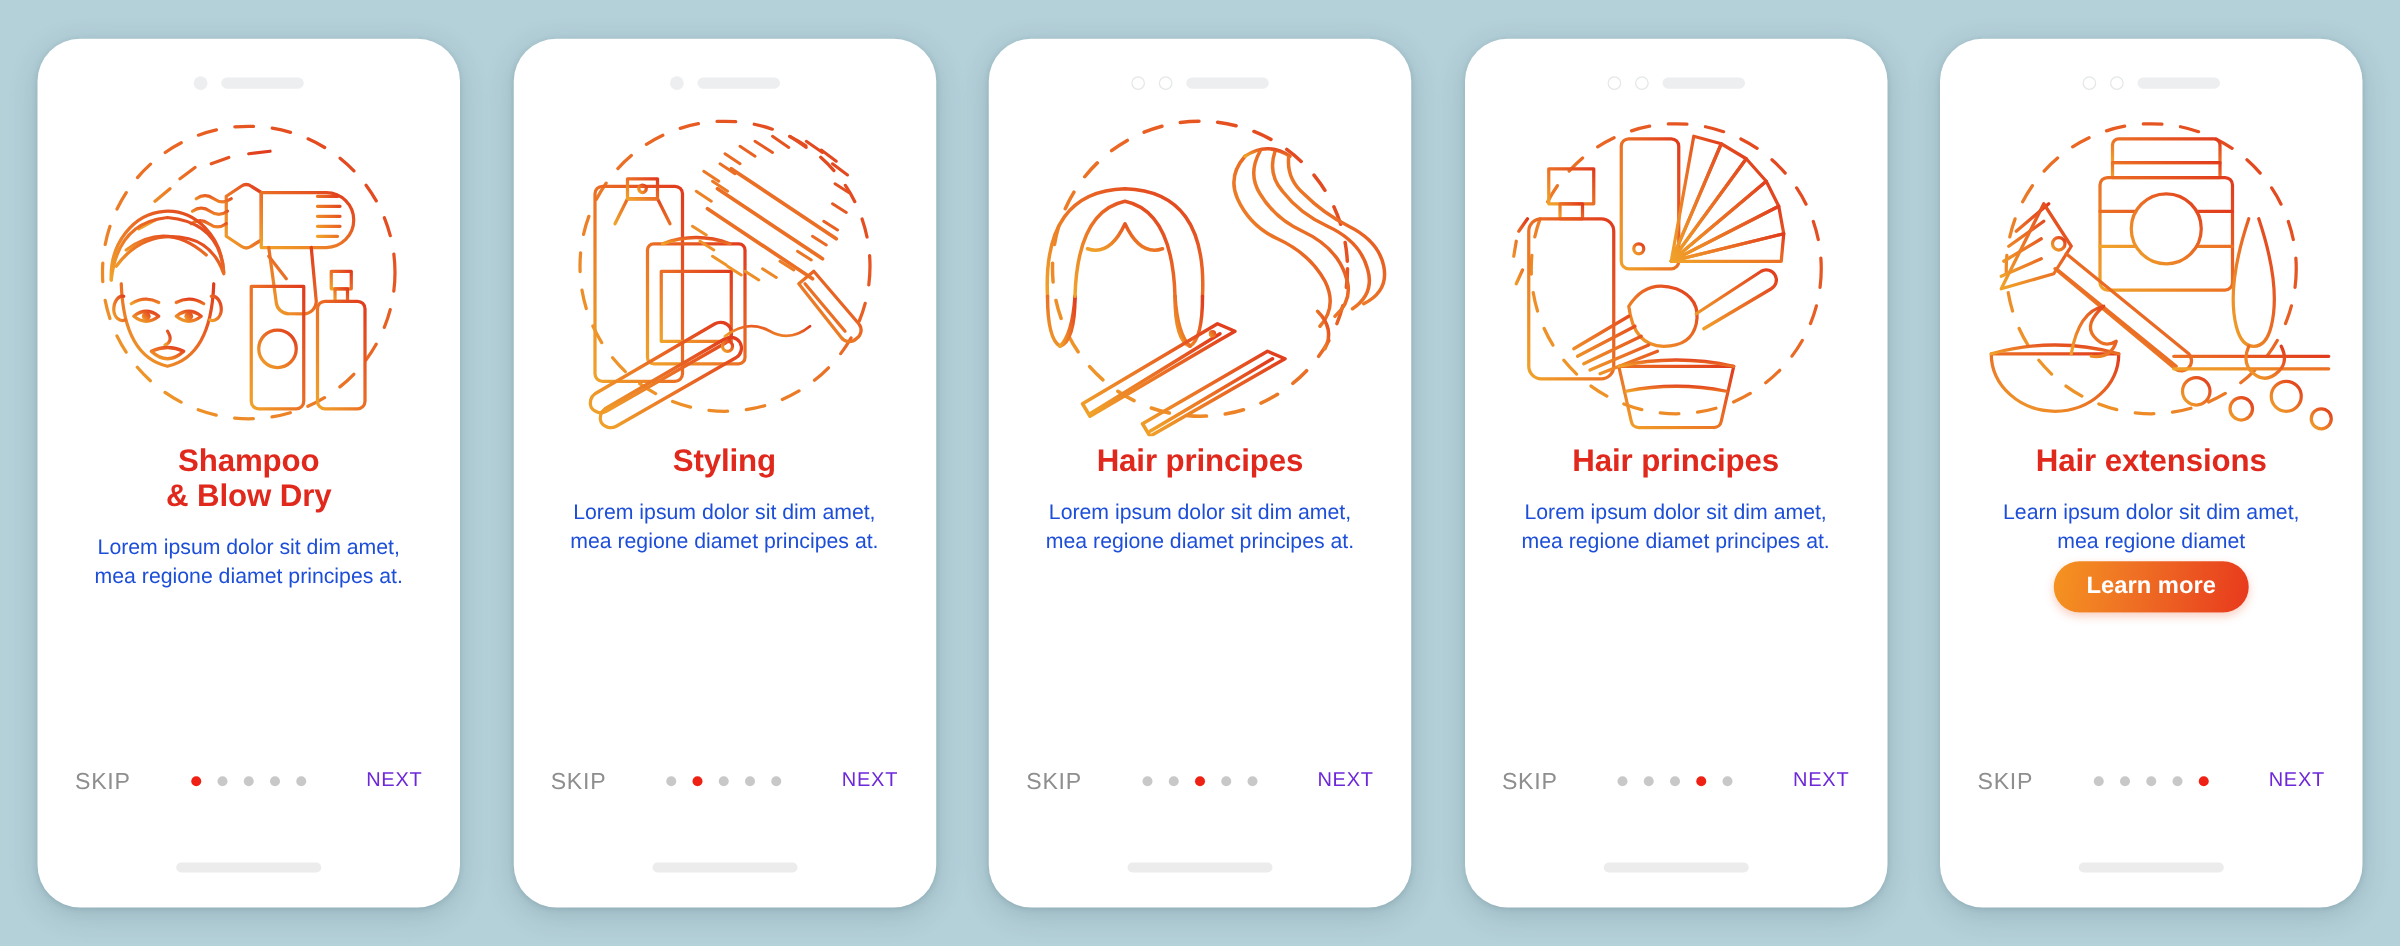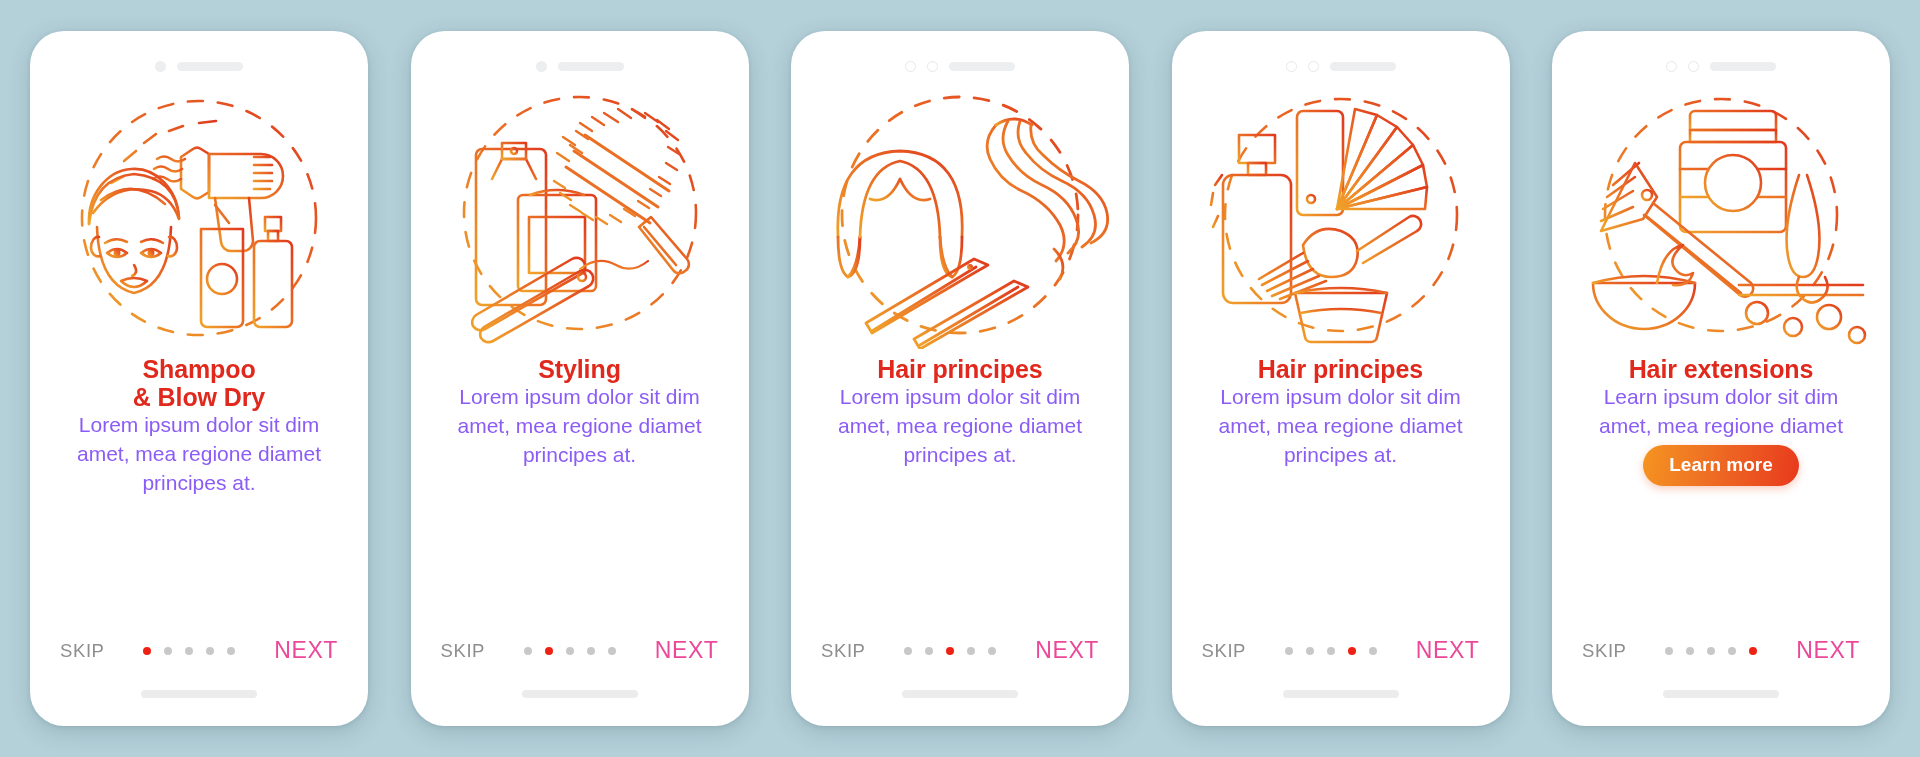--- a/index.html
+++ b/index.html
@@ -93,23 +93,24 @@
     font-size: 25px;
     font-weight: bold;
     color: #e0291c;
     line-height: 1.12;
     letter-spacing: -0.1px;
     margin-top: 6px;
     white-space: pre-line;
   }
 
   .desc {
-    font-size: 21px;
-    color: #8b5cf6;
+    font-size: 17px;
+    color: #1d4ed8;
     line-height: 1.38;
+    margin-top: 15px;
     max-width: 268px;
     font-weight: 400;
   }
 
   .learn-more {
     margin-top: 4px;
     padding: 10px 26px 12px;
     border: none;
     border-radius: 22px;
     color: #ffffff;
@@ -123,34 +124,34 @@
   }
 
   
   .nav {
     width: 100%;
     padding: 0 30px;
     display: flex;
     align-items: center;
     justify-content: space-between;
     position: absolute;
-    bottom: 62px;
+    bottom: 90px;
     left: 0;
   }
   .skip {
     font-size: 18.5px;
     color: #8e8e8e;
     letter-spacing: 0.6px;
     cursor: pointer;
     background: none; border: none;
     font-family: "Liberation Sans", sans-serif;
   }
   .next {
-    font-size: 23px;
-    color: #ec4899;
+    font-size: 16px;
+    color: #6d28d9;
     letter-spacing: 0.6px;
     font-weight: 500;
     cursor: pointer;
     background: none; border: none;
     font-family: "Liberation Sans", sans-serif;
   }
   .dots {
     display: flex;
     align-items: center;
     gap: 13px;

